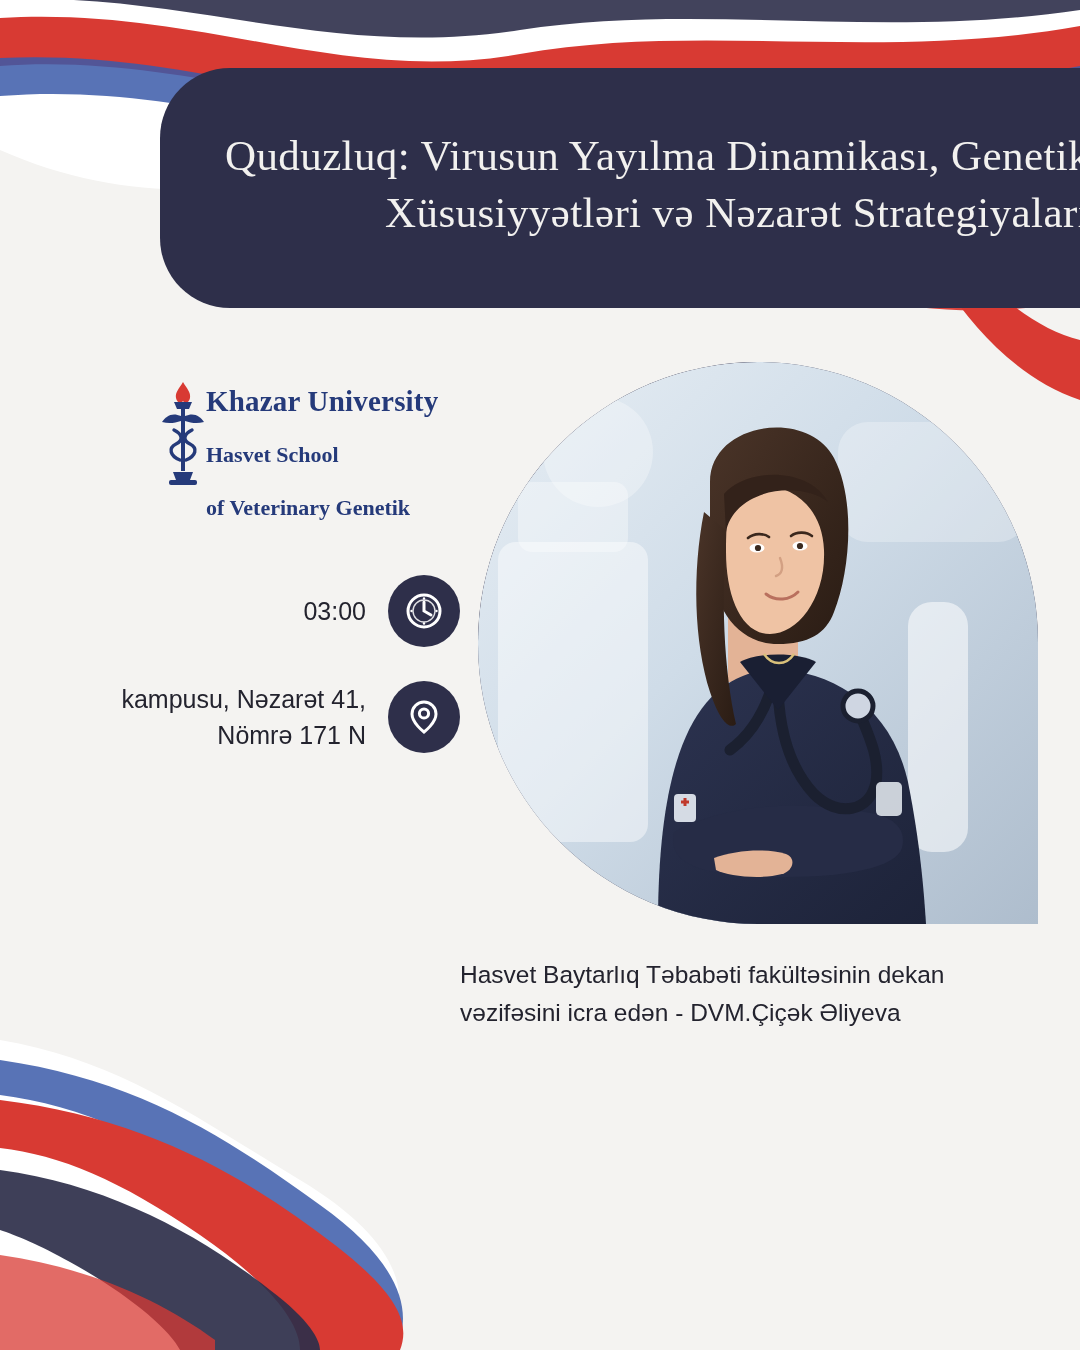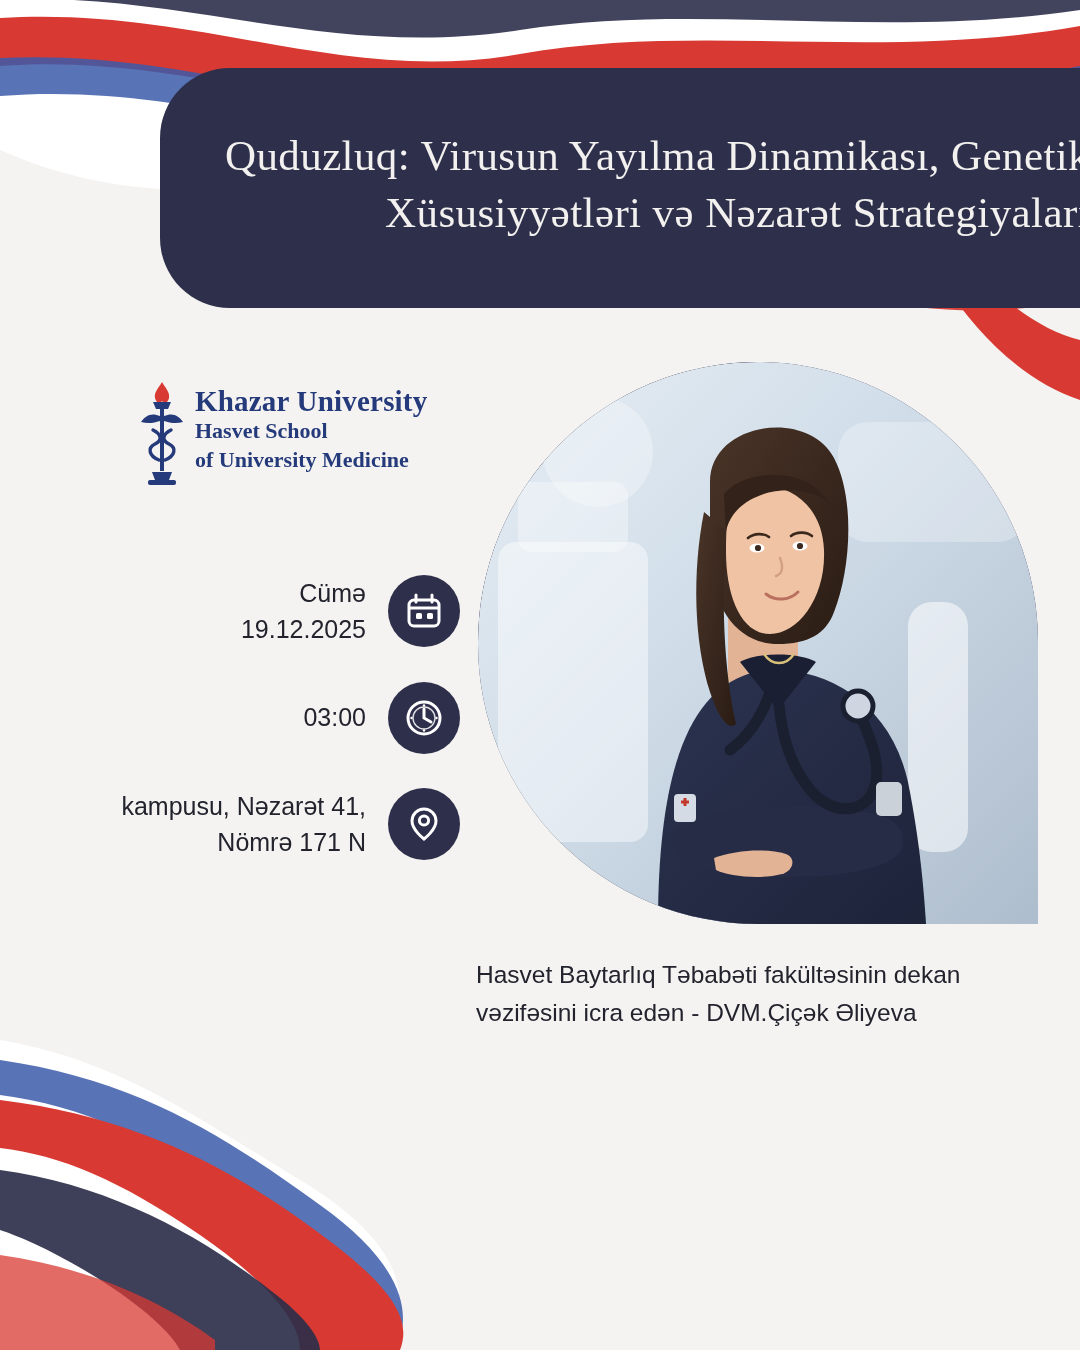--- a/index.html
+++ b/index.html
@@ -33,42 +33,42 @@
     font-family:"Liberation Serif", serif;
     font-size:43px;
     line-height:1.33;
     text-align:right;
     letter-spacing:0.4px;
   }
 
   
   .logo-wrap {
     position:absolute;
-    left:139px; top:380px;
+    left:160px; top:380px;
     z-index:4;
     display:flex;
     align-items:flex-start;
-    gap:10px;
   }
   .logo-mark { width:46px; height:108px; flex:0 0 46px; }
   .logo-lines { padding-top:6px; }
   .logo-l1 {
     font-family:"Liberation Serif", serif;
     font-weight:bold;
     font-size:29px;
     color:#253a7a;
     letter-spacing:0.2px;
     line-height:1.05;
   }
   .logo-l2, .logo-l3 {
     font-family:"Liberation Serif", serif;
     font-weight:bold;
     font-size:22px;
     color:#253a7a;
     line-height:1.32;
+    margin-top:24px;
   }
 
   
   .info {
     position:absolute;
     left:40px; top:575px;
     width:420px;
     z-index:4;
     display:flex;
     flex-direction:column;
@@ -104,21 +104,21 @@
     z-index:3;
     border-radius:280px 280px 0 280px;
     overflow:hidden;
     background:#2e2f4a;
   }
   .portrait svg { display:block; }
 
   
   .caption {
     position:absolute;
-    left:476px; top:956px;
+    left:460px; top:956px;
     width:570px;
     z-index:4;
     font-size:24.5px;
     line-height:1.55;
     color:#23232e;
   }
 </style>
 </head>
 <body>
 
@@ -166,41 +166,26 @@
       <path d="M14 50 C22 54 24 60 16 64 C8 68 10 76 20 80" fill="none" stroke="#253a7a" stroke-width="3.4" stroke-linecap="round"></path>
       <path d="M32 50 C24 54 22 60 30 64 C38 68 36 76 26 80" fill="none" stroke="#253a7a" stroke-width="3.4" stroke-linecap="round"></path>
 
       <path d="M13 92 h20 l-3 8 h-14 z" fill="#253a7a"></path>
       <rect x="9" y="100" width="28" height="5" rx="2" fill="#253a7a"></rect>
     </svg>
   </div>
   <div class="logo-lines">
     <div class="logo-l1">Khazar University</div>
     <div class="logo-l2">Hasvet School</div>
-    <div class="logo-l3">of University Medicine</div>
+    <div class="logo-l3">of Veterinary Genetik</div>
   </div>
 </div>
 
 <div class="info">
 
-  <div class="info-row">
-    <div class="info-text">
-      <div>Cümə</div>
-      <div>19.12.2025</div>
-    </div>
-    <div class="icon-circle">
-      <svg width="40" height="40" viewBox="0 0 40 40" xmlns="http://www.w3.org/2000/svg">
-        <rect x="5" y="9" width="30" height="26" rx="5" fill="none" stroke="#ffffff" stroke-width="3"></rect>
-        <path d="M5 17 h30" stroke="#ffffff" stroke-width="3"></path>
-        <path d="M12 4 v7 M28 4 v7" stroke="#ffffff" stroke-width="3" stroke-linecap="round"></path>
-        <rect x="12" y="22" width="6" height="6" rx="1.5" fill="#ffffff"></rect>
-        <rect x="23" y="22" width="6" height="6" rx="1.5" fill="#ffffff"></rect>
-      </svg>
-    </div>
-  </div>
 
   <div class="info-row">
     <div class="info-text">03:00</div>
     <div class="icon-circle">
       <svg width="42" height="42" viewBox="0 0 42 42" xmlns="http://www.w3.org/2000/svg">
         <circle cx="21" cy="21" r="16" fill="none" stroke="#ffffff" stroke-width="3"></circle>
         <circle cx="21" cy="21" r="11" fill="none" stroke="#ffffff" stroke-width="1.4" opacity="0.85"></circle>
         <path d="M21 12 v9 l7 4" fill="none" stroke="#ffffff" stroke-width="3" stroke-linecap="round"></path>
         <circle cx="21" cy="8.5" r="1.2" fill="#ffffff"></circle>
         <circle cx="33.5" cy="21" r="1.2" fill="#ffffff"></circle>

